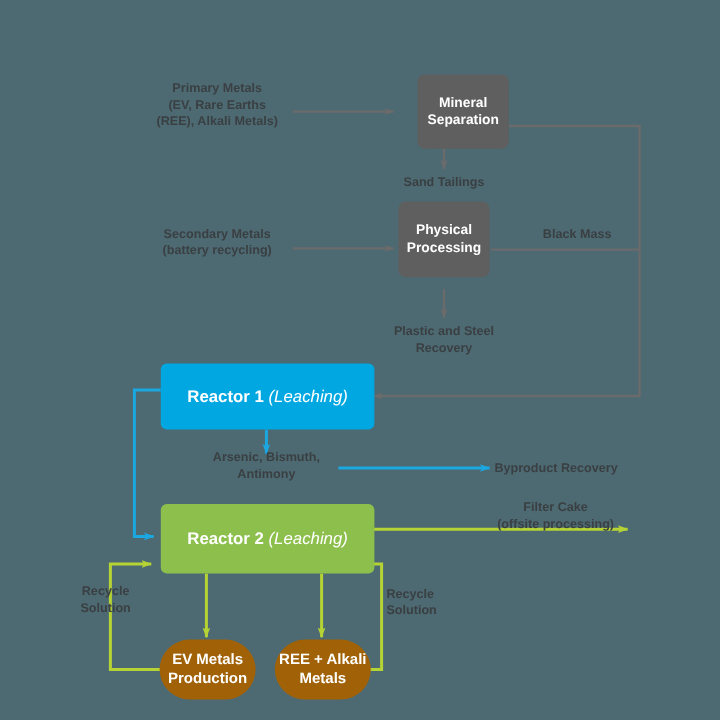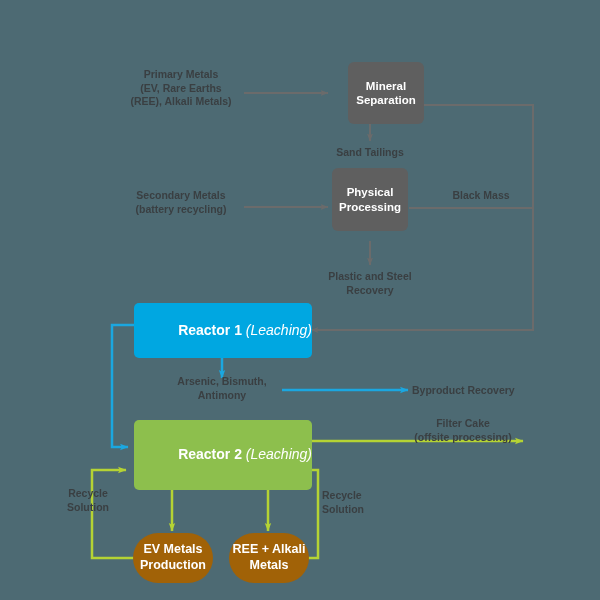--- a/index.html
+++ b/index.html
@@ -23,21 +23,20 @@
   }
   .proc{
     background:#5f5f5f;
     border-radius:6px;
     font-size:11.5px;font-weight:bold;
   }
   .reactor{
     border-radius:5px;
     font-size:14px;
     font-weight:bold;
-    justify-content:flex-end;
   }
   .reactor .ital{font-style:italic;font-weight:normal;}
   .r1{background:#00a7e1;}
   .r2{background:#8dbf4d;}
   .pill{
     background:#a16207;
     border-radius:28px;
     font-size:12.5px;font-weight:bold;
     color:#ffffff;
   }
@@ -98,21 +97,21 @@
 Separation</div>
 
   <div class="node proc" style="left:332px;top:168px;width:76px;height:63px;">Physical
 Processing</div>
 
   <div class="node reactor r1" style="left:134px;top:303px;width:178px;height:55px;">
     <span><span>Reactor 1</span>
     <span class="ital">(Leaching)</span></span>
   </div>
 
-  <div class="node reactor r2" style="left:134px;top:420px;width:178px;height:70px;">
+  <div class="node reactor r2" style="left:134px;top:420px;width:178px;height:58px;">
     <span><span>Reactor 2</span>
     <span class="ital">(Leaching)</span></span>
   </div>
 
   <div class="node pill" style="left:133px;top:533px;width:80px;height:50px;">EV Metals
 Production</div>
 
   <div class="node pill" style="left:229px;top:533px;width:80px;height:50px;">REE + Alkali
 Metals</div>
 

